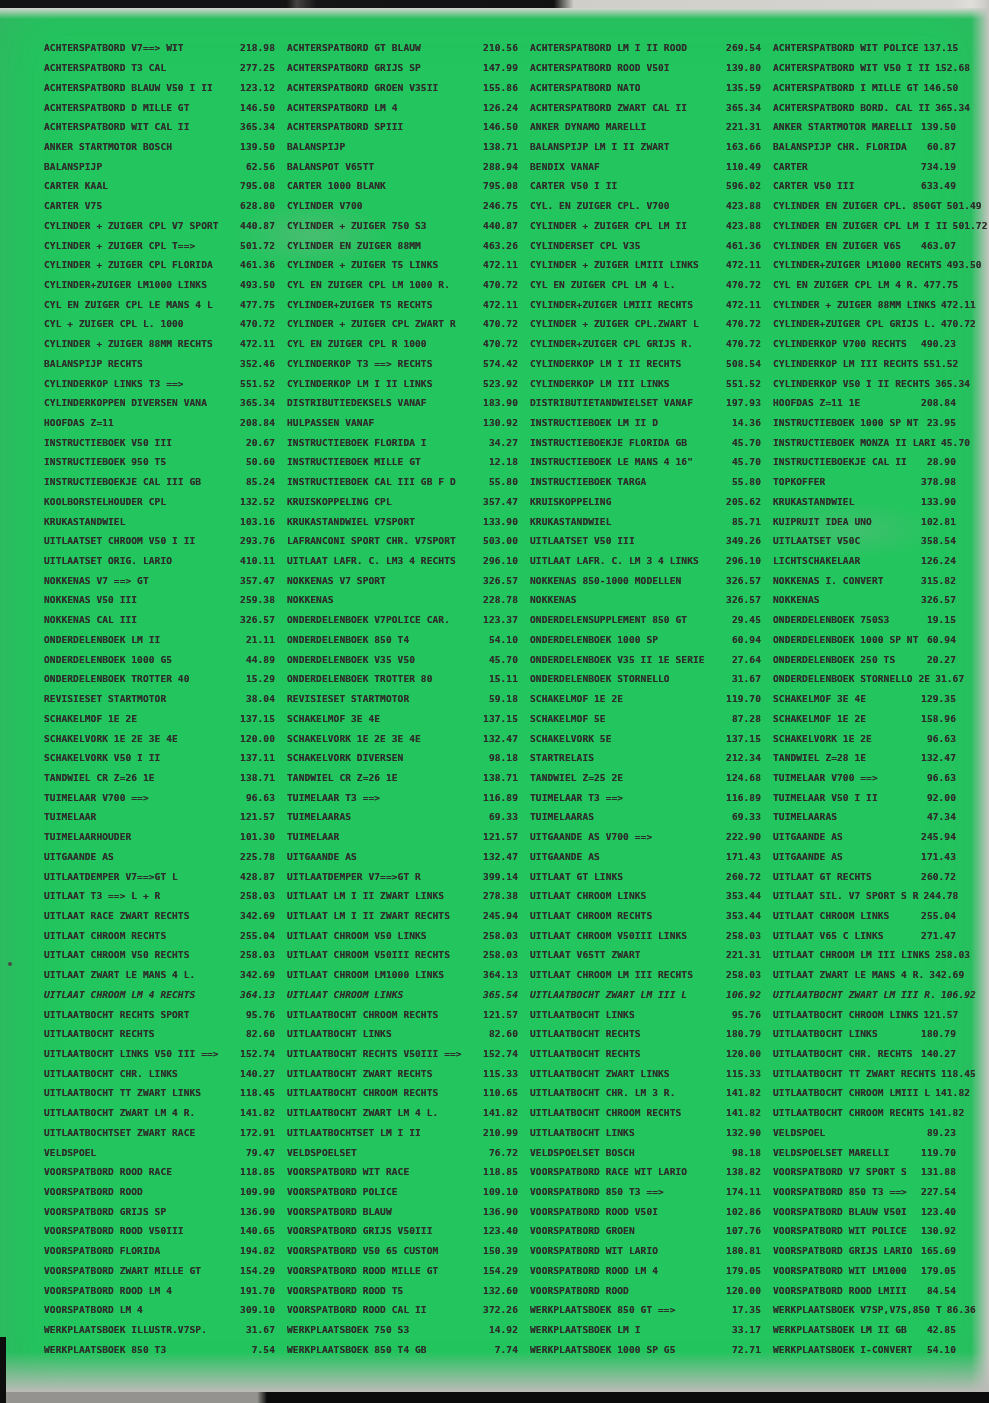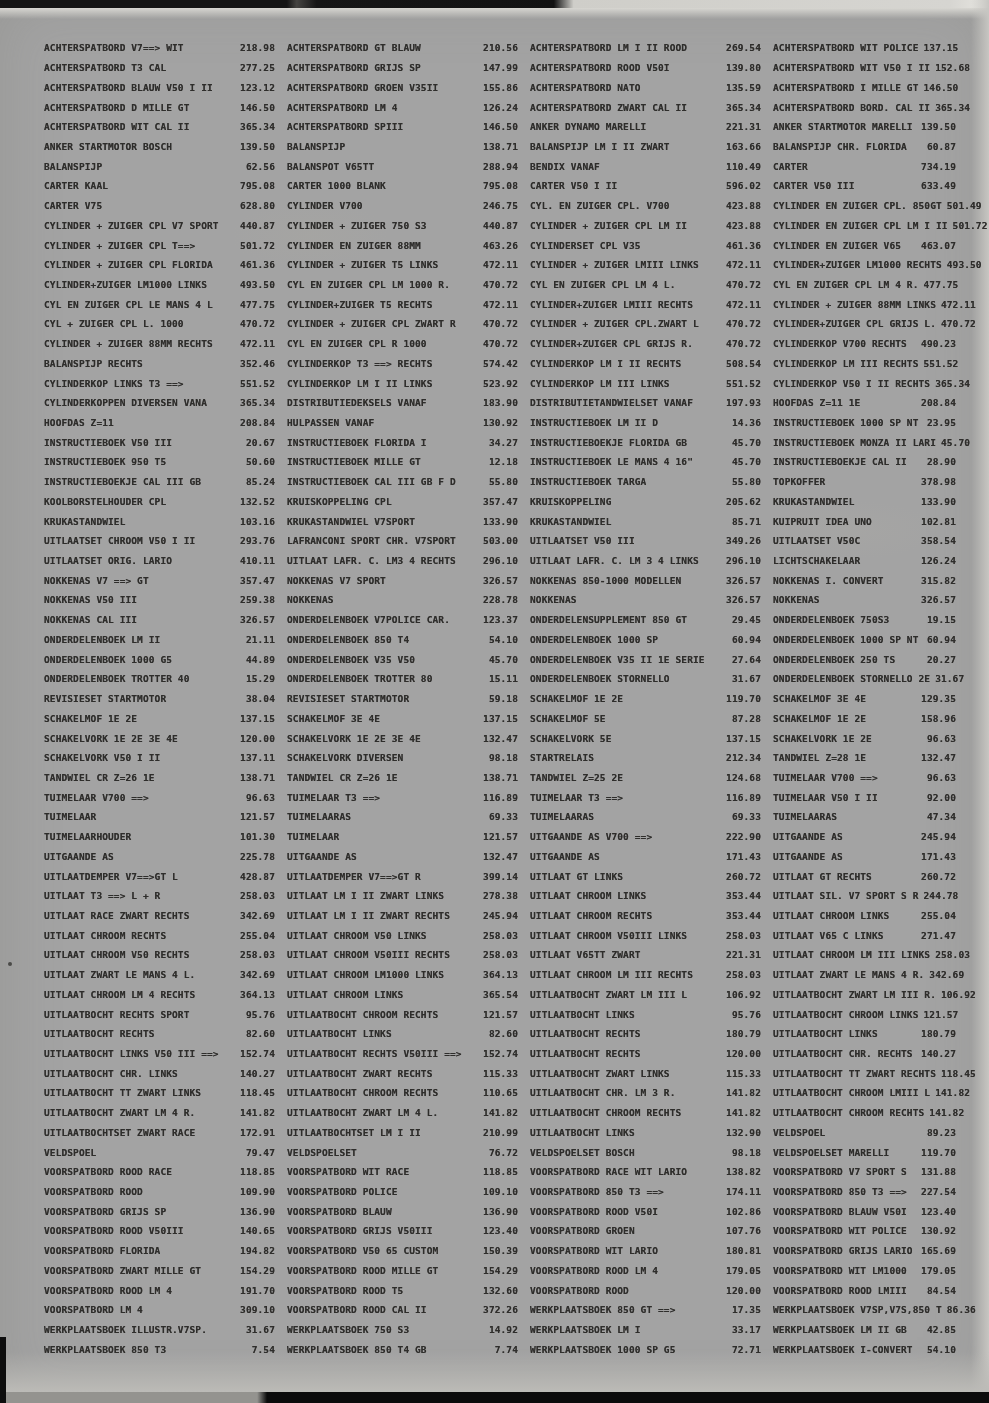--- a/index.html
+++ b/index.html
@@ -1,19 +1,19 @@
 <!DOCTYPE html>
 <html><head>
 <meta charset="utf-8">
 <style>
   html,body { margin:0; padding:0; background:#888; }
   .page {
     position:relative;
     width:989px; height:1403px;
-    background:#a3a3a3;
+    background:#22c55e;
     overflow:hidden;
     font-family:"DejaVu Sans Mono", monospace;
     box-shadow: inset 0 0 60px rgba(120,118,112,0.25);
   }
   
   .art { position:absolute; pointer-events:none; }
   .top-black {
     top:0; left:0; width:100%; height:8px;
     background:linear-gradient(90deg,
       #141414 0%, #141414 29%, #454441 30%, #161616 32%,
@@ -35,21 +35,21 @@
     background:radial-gradient(ellipse at center, rgba(175,173,166,0.22), rgba(175,173,166,0) 70%); }
 
   
   .list { position:absolute; left:44px; top:38px; width:916px; }
   .row {
     display:grid;
     grid-template-columns:243px 243px 243px 187px;
     height:19.72px;
     align-items:center;
   }
-  .row.italic .n, .row.italic .p { }
+  .row.italic .n, .row.italic .p { font-style:italic; }
   .pair {
     display:flex; align-items:baseline;
     padding-right:12px; white-space:nowrap;
   }
   .pair:last-child { padding-right:4px; }
   .n, .p {
     font-size:9.5px; font-weight:bold; letter-spacing:0.1px;
     color:#2e2d2b;
     text-shadow:0 0 0.6px rgba(46,45,43,0.65);
   }

